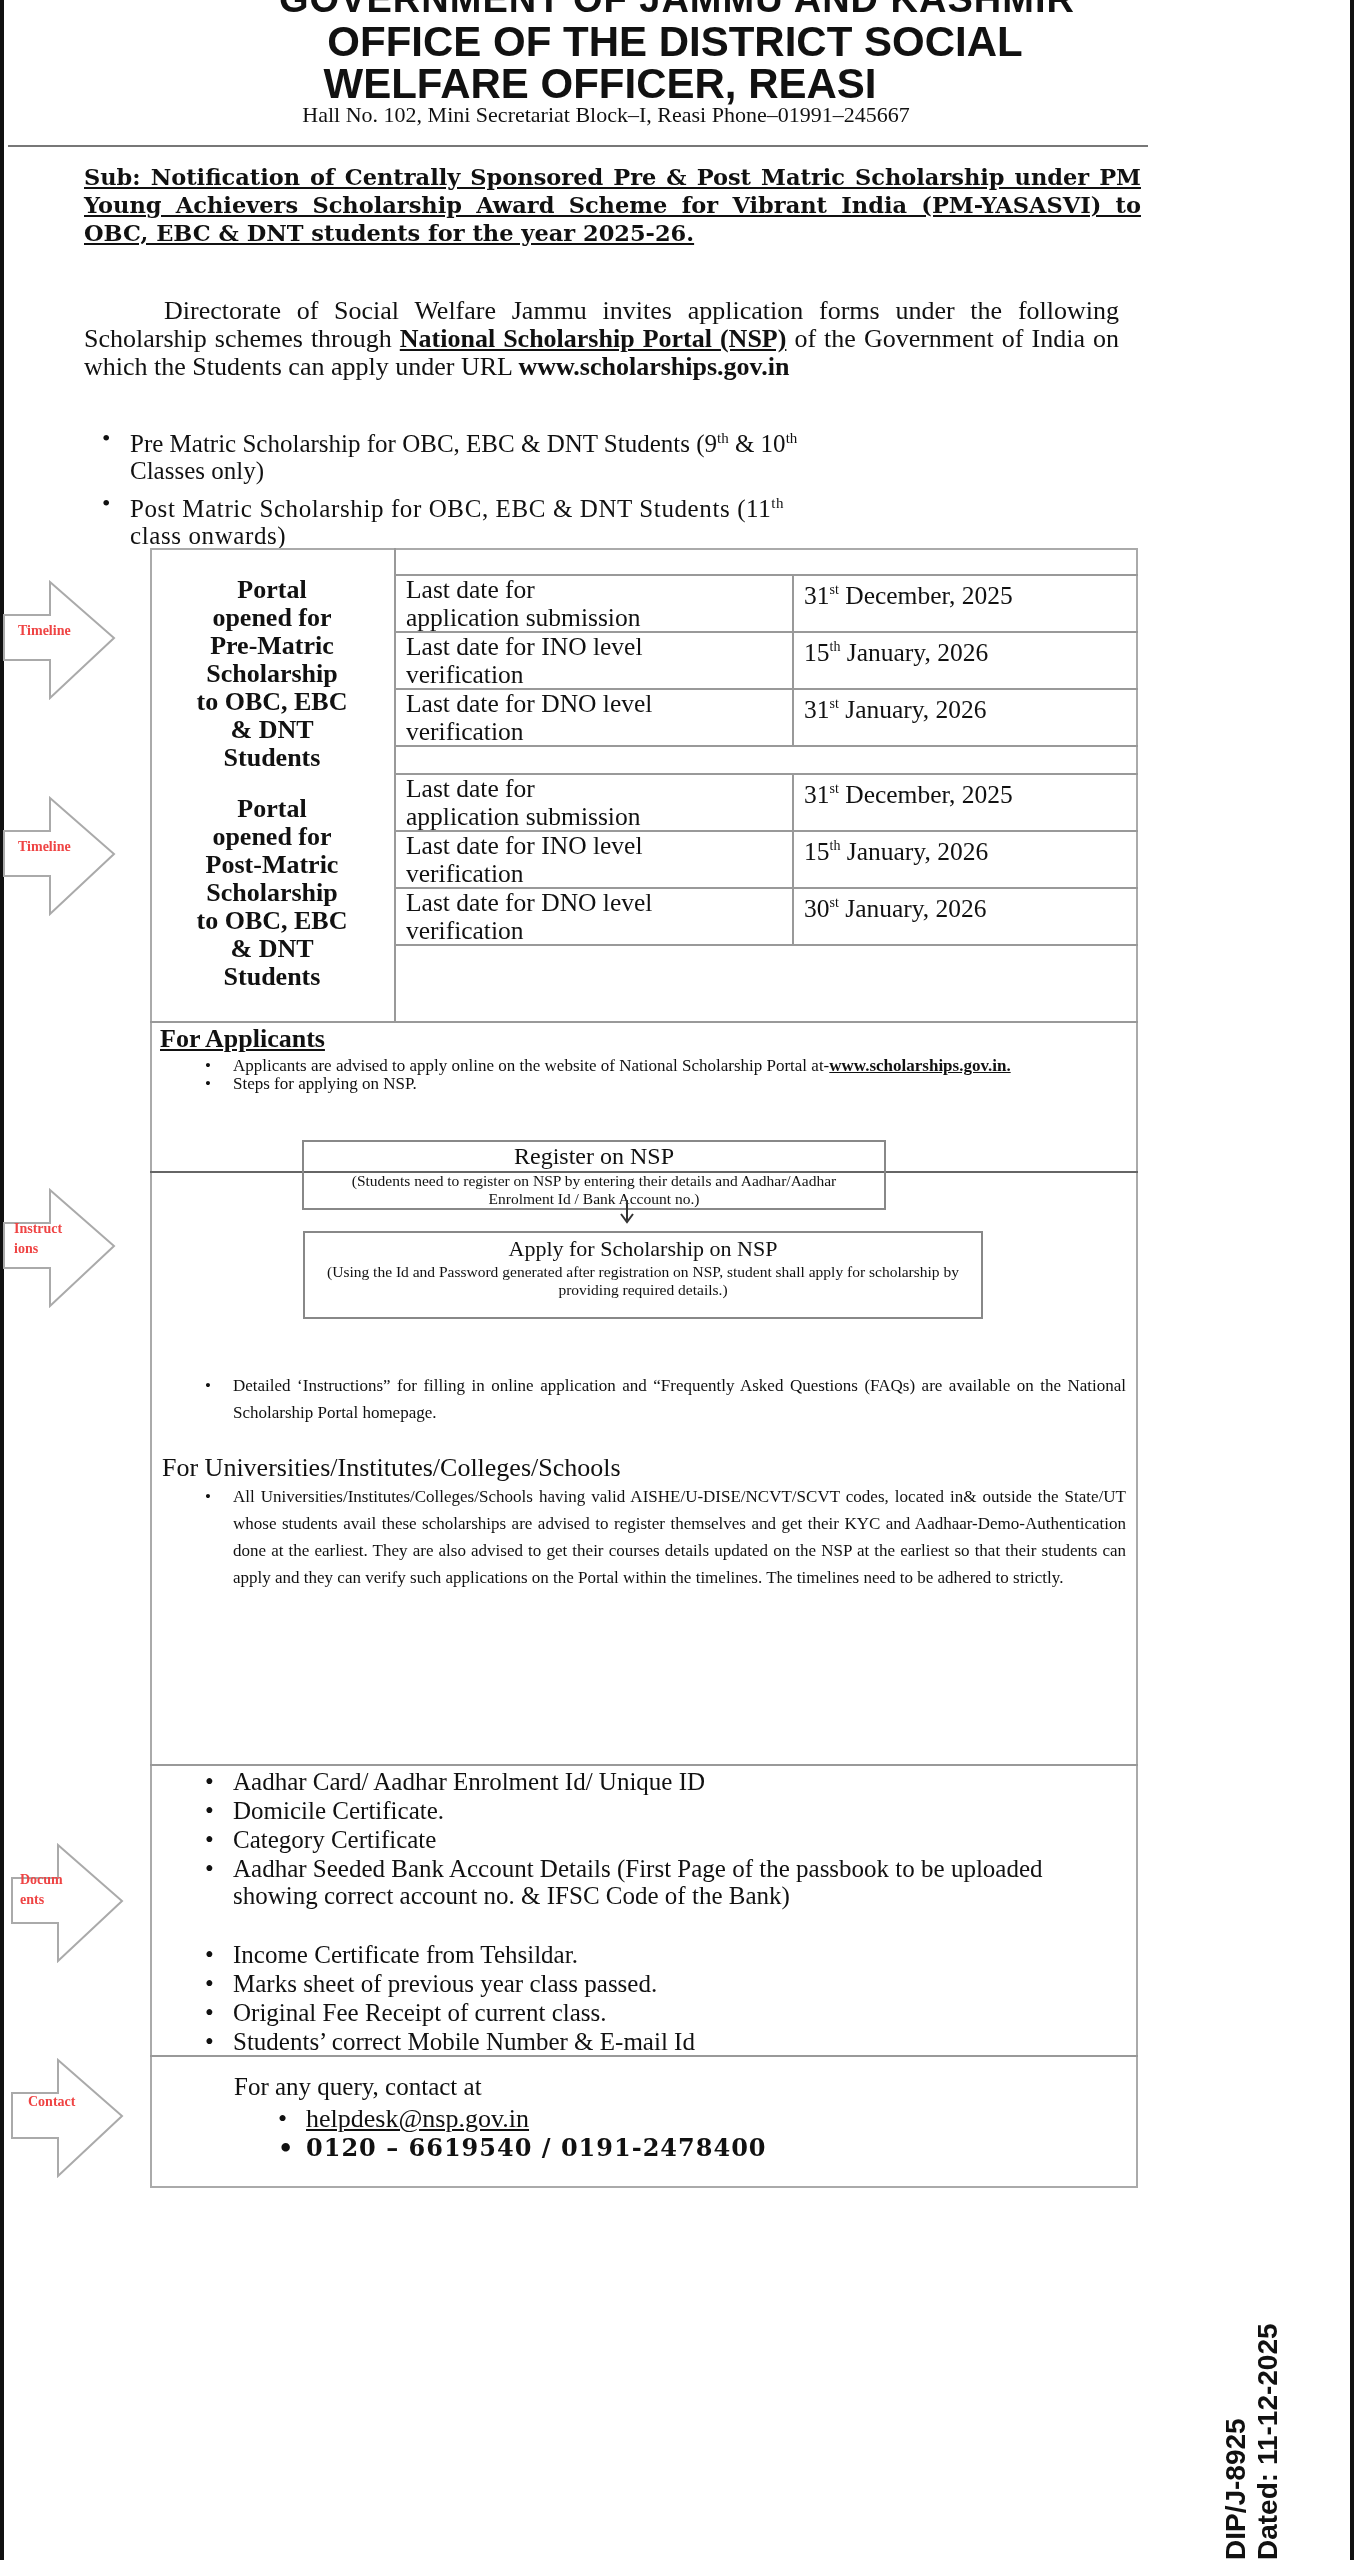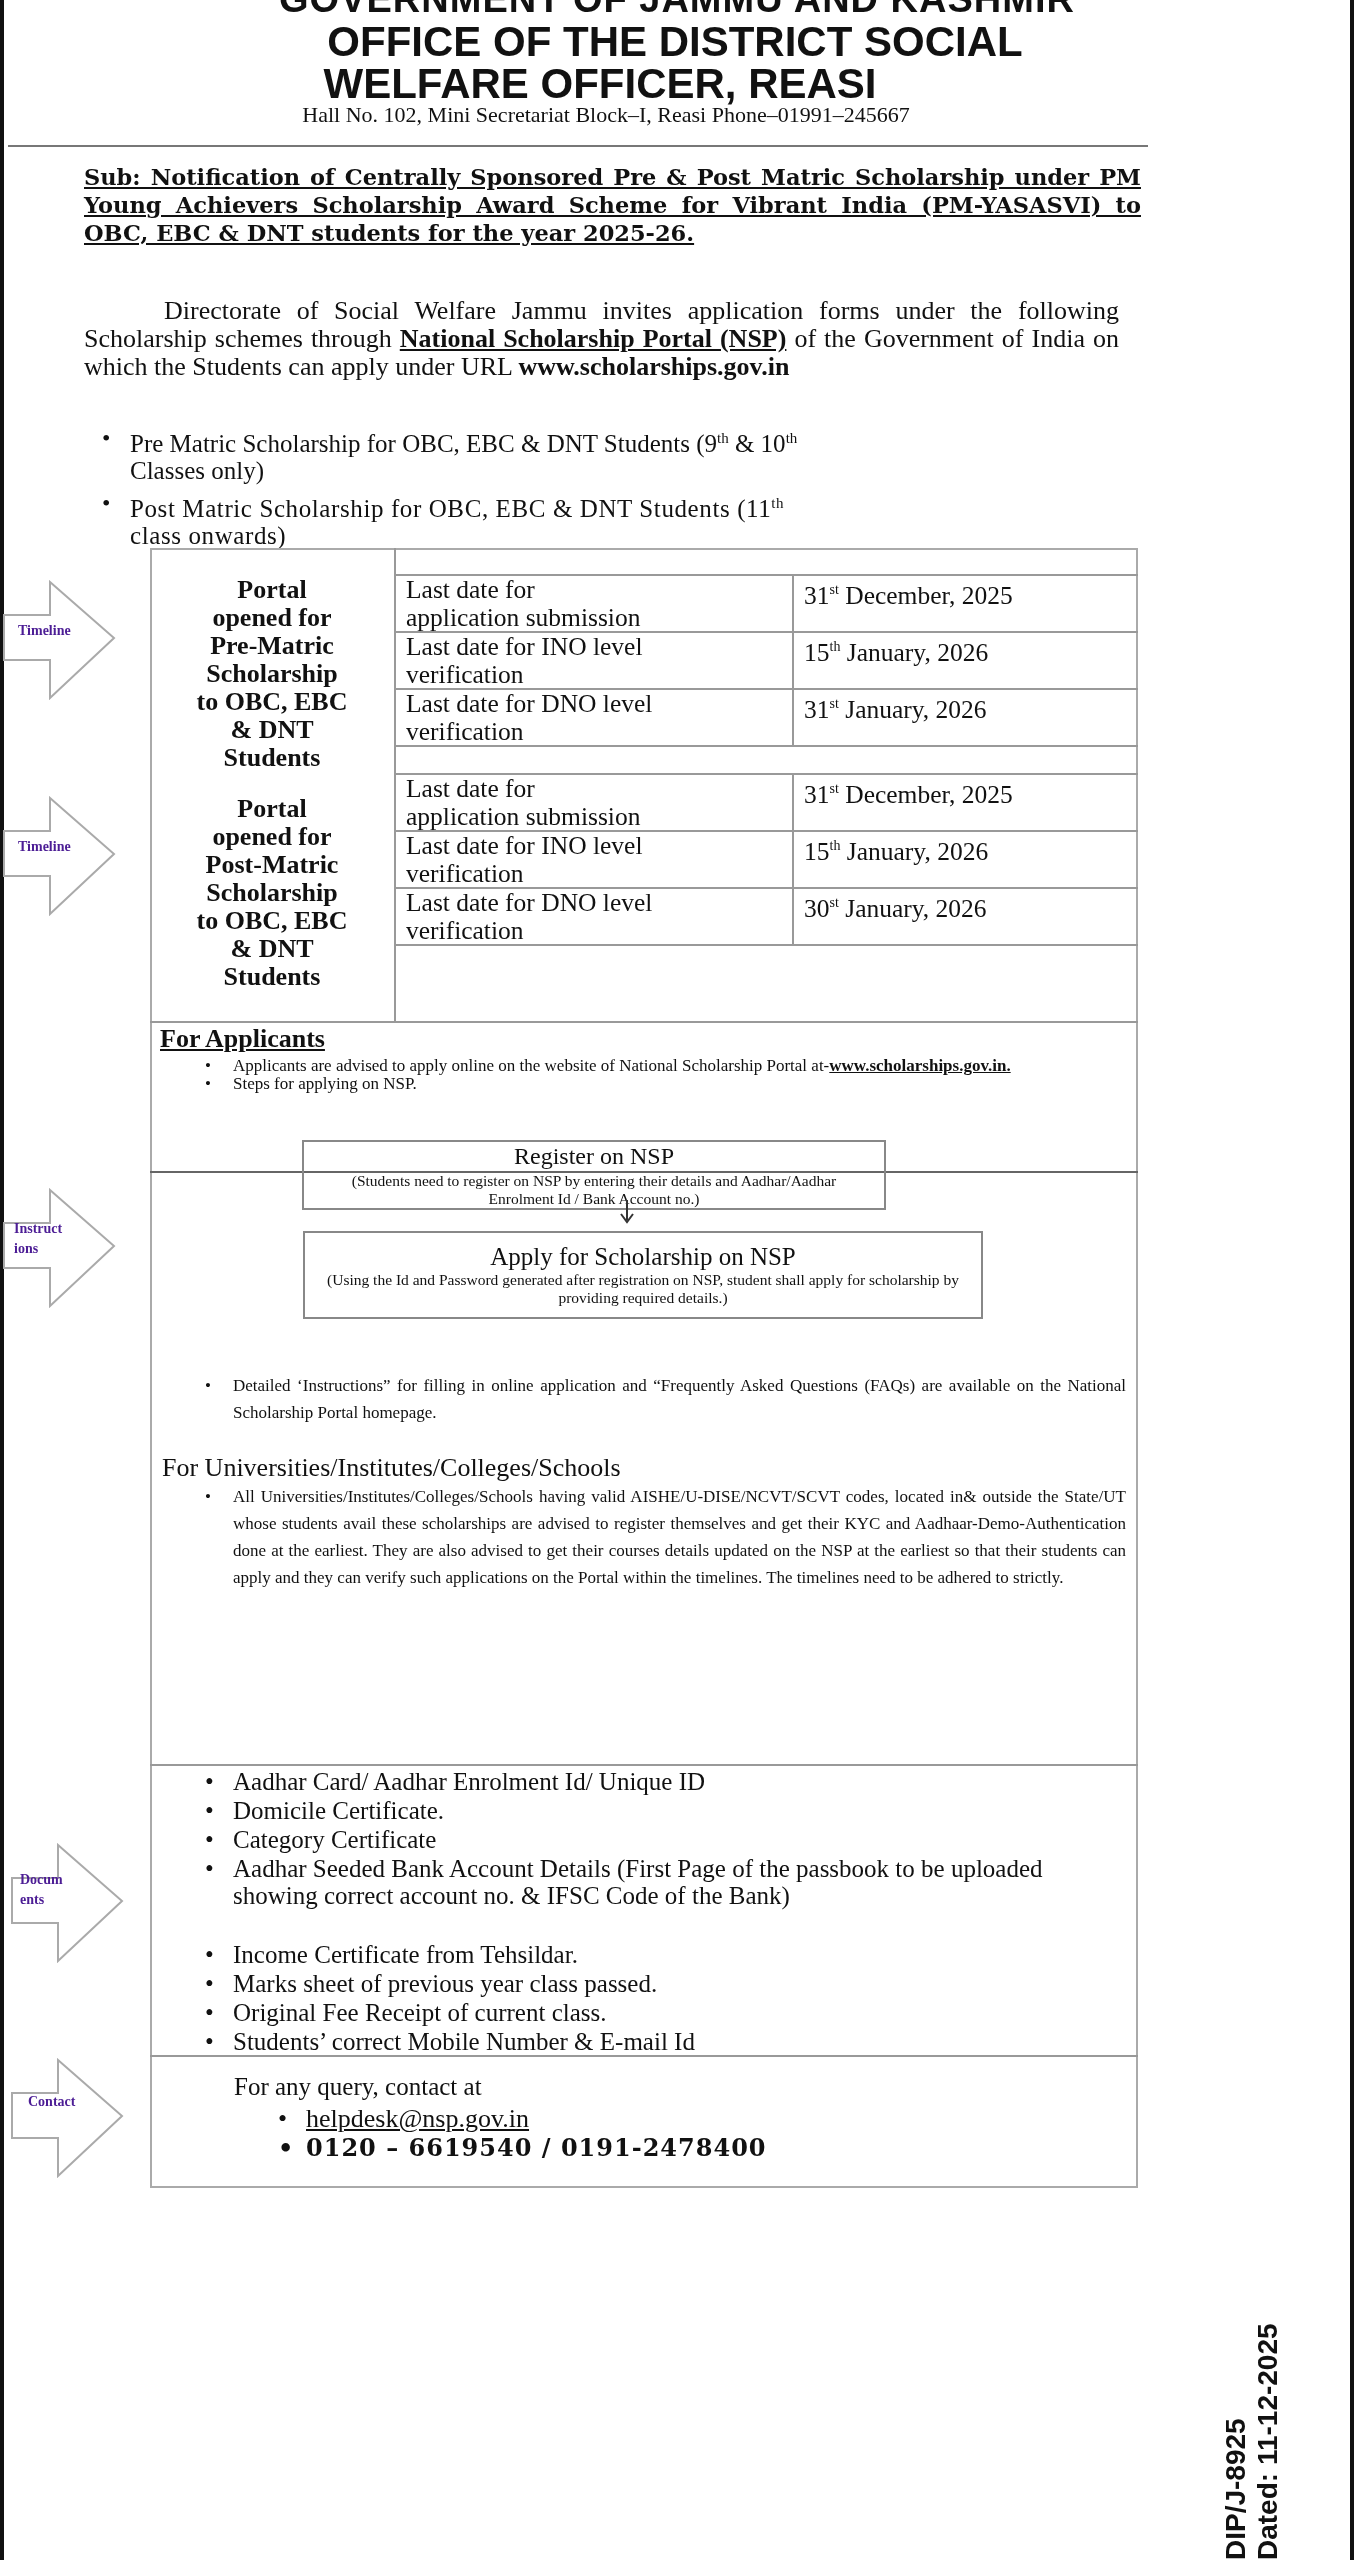--- a/index.html
+++ b/index.html
@@ -30,21 +30,21 @@
   .box { position: absolute; border: 2px solid #aaa; background: transparent; }
   .hline { position: absolute; height: 2px; background: #999; }
   .vline { position: absolute; width: 2px; background: #999; }
 
   .portal-title { position: absolute; text-align: center; font-weight: bold; font-size: 26px; line-height: 28px; width: 240px; }
   .cell { position: absolute; font-size: 25.5px; line-height: 28px; }
   .cell sup { font-size: 14px; }
 
   
   .arrow { position: absolute; width: 115px; height: 120px; }
-  .arrow-label { position: absolute; font-weight: bold; font-size: 14px; line-height: 20px; color: #4c1d95; }
+  .arrow-label { position: absolute; font-weight: bold; font-size: 14px; line-height: 20px; color: #ef4444; }
 
   .apps-head { position: absolute; left: 160px; top: 1024px; font-size: 26px; font-weight: bold; text-decoration: underline; }
   .ab { position: absolute; font-size: 17px; line-height: 27px; }
   .ab::before { content: "•"; position: absolute; left: -28px; top: 0; }
   .ab .lnk { font-weight: bold; text-decoration: underline; }
   .j { text-align: justify; }
 
   .step { position: absolute; border: 2px solid #888; text-align: center; background: transparent; }
   .step-title { font-size: 24px; line-height: 28px; }
   .step-sub { font-size: 15.5px; line-height: 18px; }
@@ -189,21 +189,21 @@
 
 <div class="step" style="left:302px; top:1140px; width:584px; height:70px;">
   <div class="step-title">Register on NSP</div>
   <div class="step-sub" style="padding:2px 20px 0;">(Students need to register on NSP by entering their details and Aadhar/Aadhar Enrolment Id / Bank Account no.)</div>
 </div>
 <svg class="step-arrow" viewBox="0 0 14 24">
   <line x1="7" y1="0" x2="7" y2="20" stroke="#333" stroke-width="2"></line>
   <path d="M1 14 L7 22 L13 14" fill="none" stroke="#333" stroke-width="2"></path>
 </svg>
 <div class="step" style="left:303px; top:1231px; width:680px; height:88px;">
-  <div class="step-title" style="font-size:25px; padding-top:10px;">Apply for Scholarship on NSP</div>
+  <div class="step-title" style="font-size:22px; padding-top:2px;">Apply for Scholarship on NSP</div>
   <div class="step-sub" style="padding:0 16px;">(Using the Id and Password generated after registration on NSP, student shall apply for scholarship by providing required details.)</div>
 </div>
 
 <div class="ab j" style="left:233px; top:1372px; width:893px;">Detailed ‘Instructions” for filling in online application and “Frequently Asked Questions (FAQs) are available on the National Scholarship Portal homepage.</div>
 
 <div class="uni-head">For Universities/Institutes/Colleges/Schools</div>
 <div class="ab j" style="left:233px; top:1483px; width:893px;">All Universities/Institutes/Colleges/Schools having valid AISHE/U-DISE/NCVT/SCVT codes, located in&amp; outside the State/UT whose students avail these scholarships are advised to register themselves and get their KYC and Aadhaar-Demo-Authentication done at the earliest. They are also advised to get their courses details updated on the NSP at the earliest so that their students can apply and they can verify such applications on the Portal within the timelines. The timelines need to be adhered to strictly.</div>
 
 <div class="doc" style="top:1768px;">Aadhar Card/ Aadhar Enrolment Id/ Unique ID</div>
 <div class="doc" style="top:1797px;">Domicile Certificate.</div>

